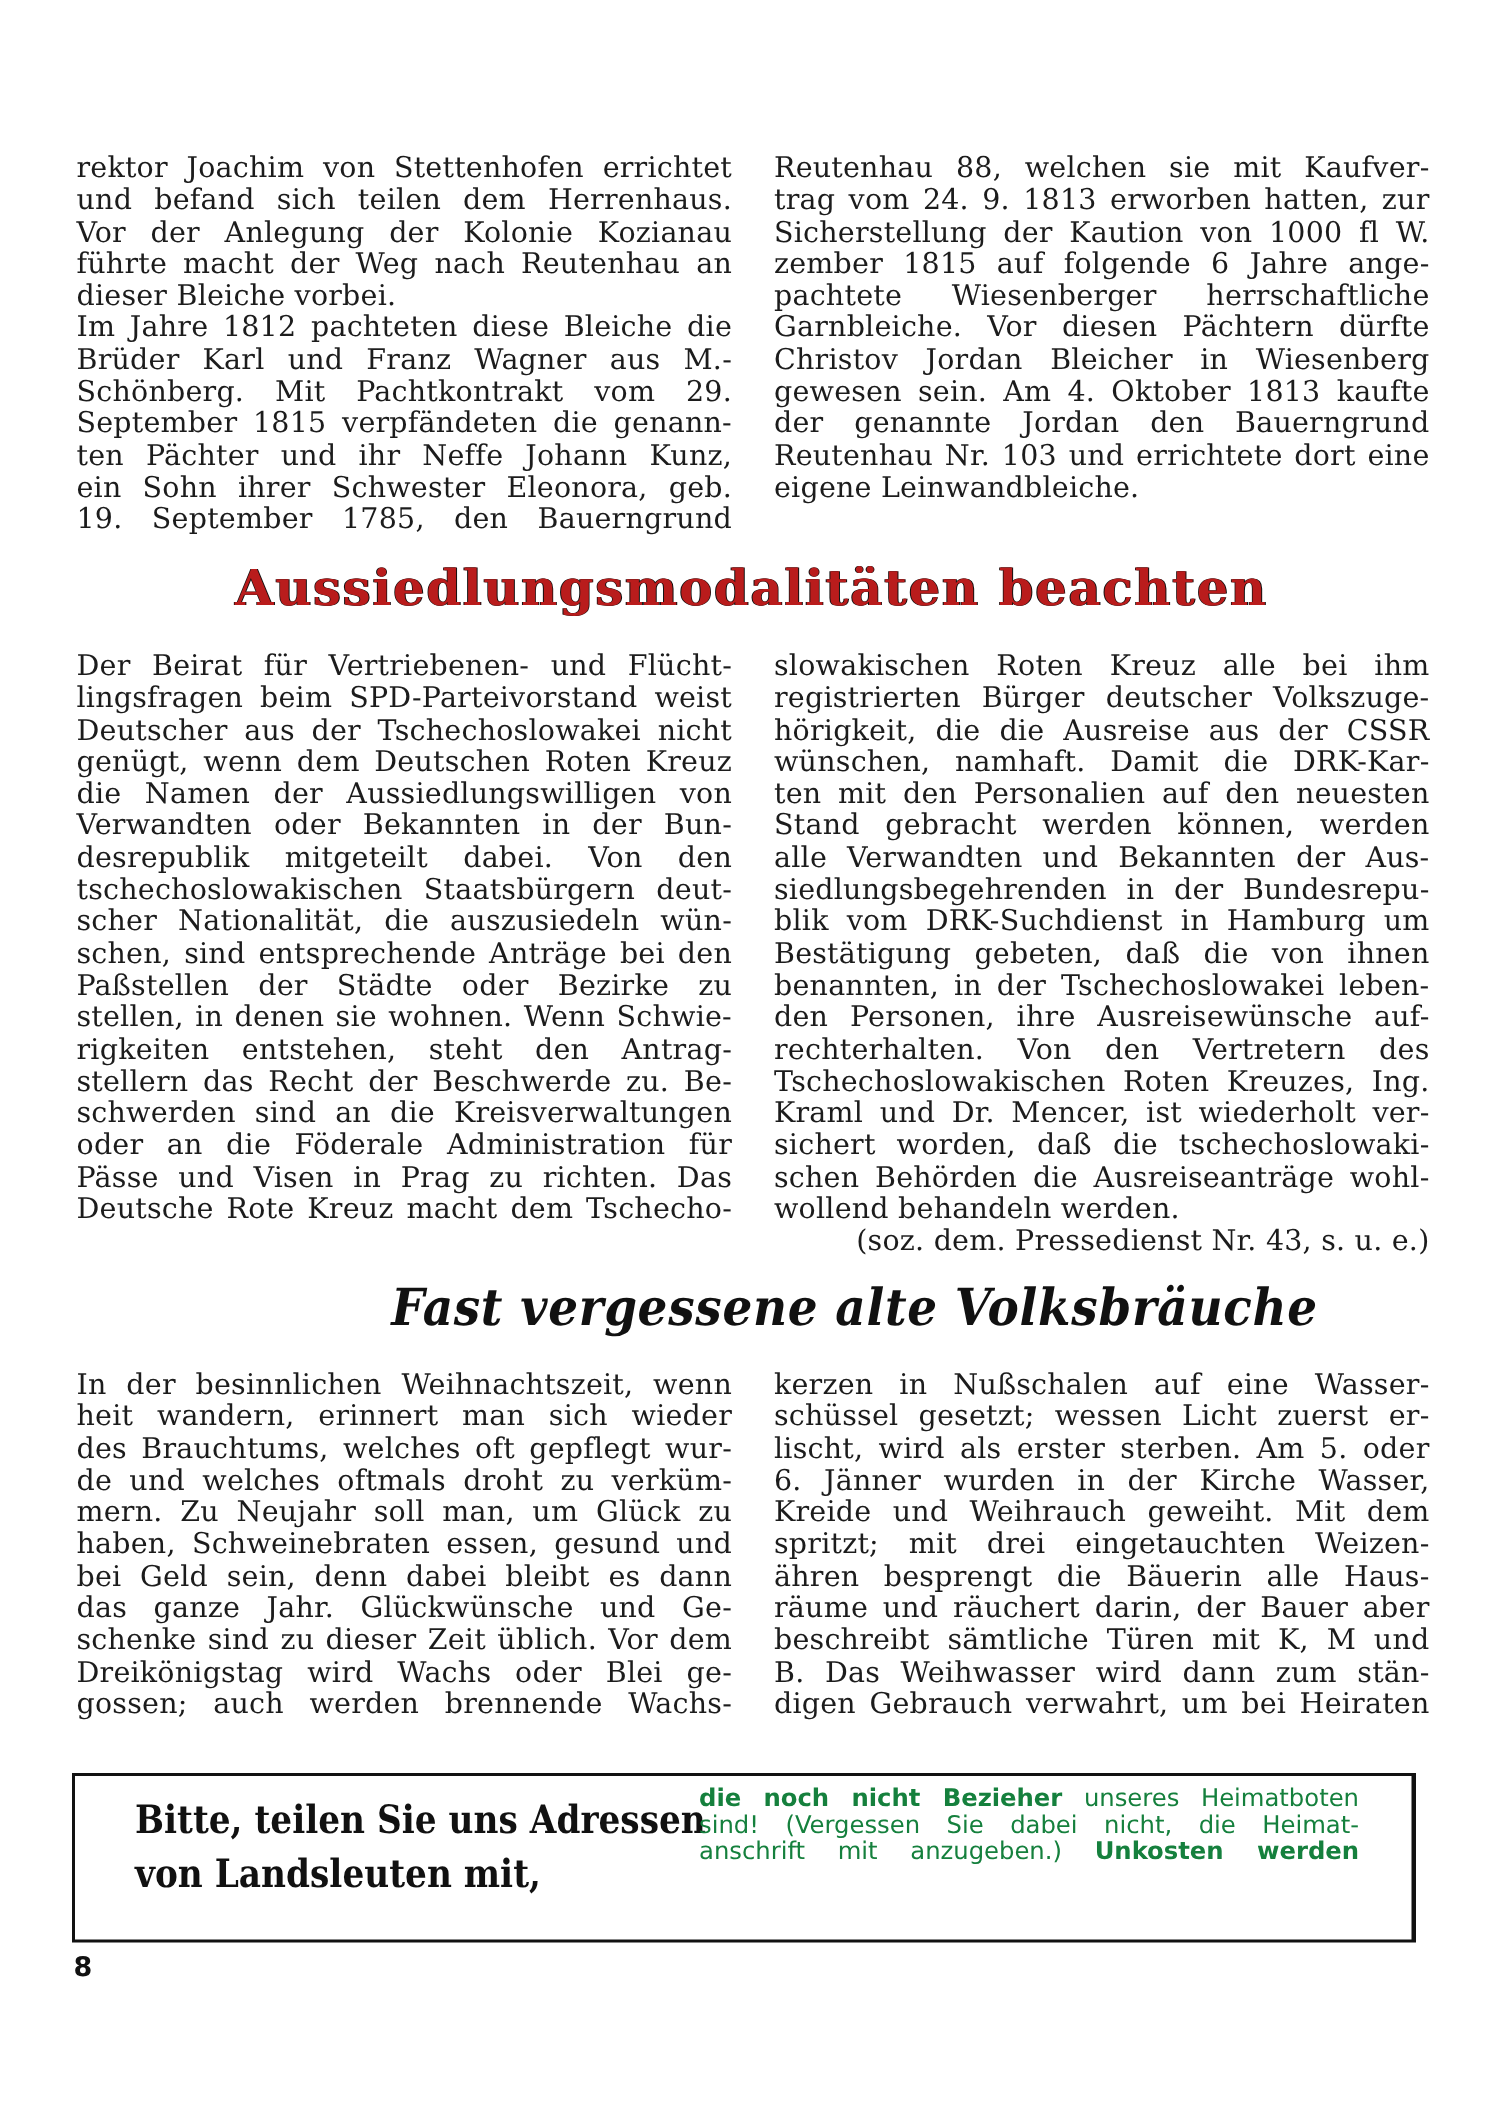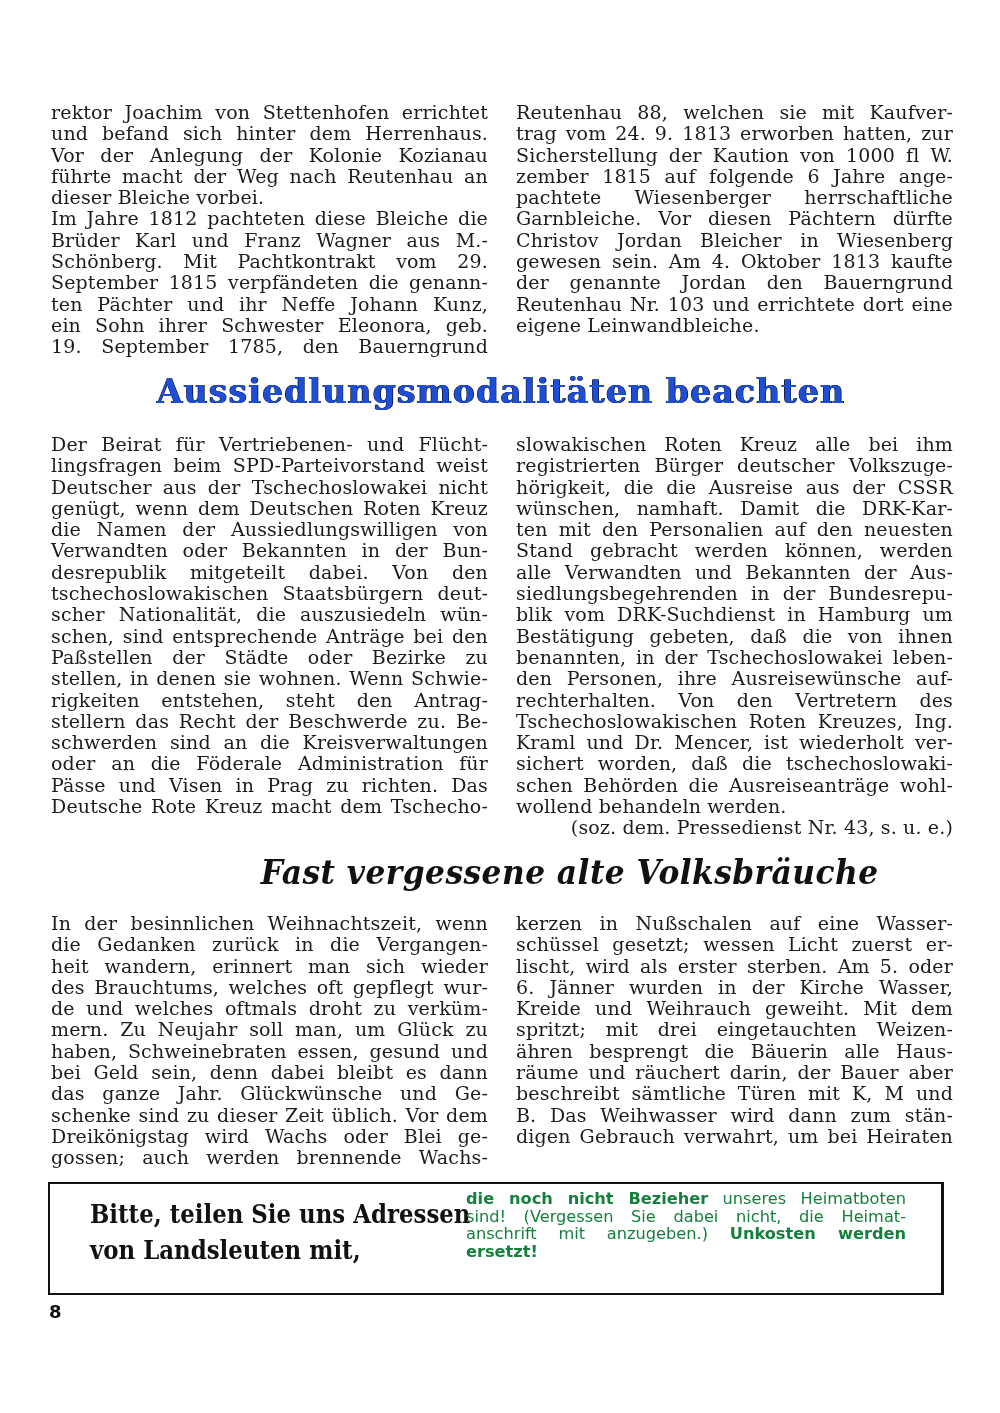--- a/index.html
+++ b/index.html
@@ -14,21 +14,21 @@
     letter-spacing: 0.15px;
     color: #1c1c1c;
   }
   .line { display: block; white-space: nowrap; text-align: justify; text-align-last: justify; height: 21.3px; overflow: visible; }
   .line.last { text-align-last: left; }
   .line.right { text-align: right; text-align-last: right; }
   .headline1 {
     position: absolute; left: 96px; top: 372px; width: 810px;
     font-family: "DejaVu Serif", "Liberation Serif", serif;
     font-weight: 900; font-size: 33px; letter-spacing: 1.2px;
-    text-align: center; color: #1d4ed8; white-space: nowrap;
+    text-align: center; color: #b91c1c; white-space: nowrap;
     text-shadow: 0.6px 0 0 #111, -0.6px 0 0 #111;
   }
   .headline2 {
     position: absolute; left: 240px; top: 852px; width: 520px;
     font-family: "DejaVu Serif", "Liberation Serif", serif;
     font-weight: bold; font-style: italic; font-size: 34px; letter-spacing: 0.5px;
     text-align: center; color: #111; white-space: nowrap;
     transform: scaleX(0.92);
   }
   .adbox {
@@ -55,21 +55,21 @@
     font-weight: bold; font-size: 18px; color: #111;
   }
 </style>
 </head>
 <body>
 
 <div class="page">
 
   <div class="col" id="s1l" style="left:51px; top:102px;">
       <span class="line">rektor Joachim von Stettenhofen errichtet</span>
-      <span class="line">und befand sich hinter dem Herrenhaus.</span>
+      <span class="line">und befand sich teilen dem Herrenhaus.</span>
       <span class="line">Vor der Anlegung der Kolonie Kozianau</span>
       <span class="line">führte macht der Weg nach Reutenhau an</span>
       <span class="line last">dieser Bleiche vorbei.</span>
       <span class="line">Im Jahre 1812 pachteten diese Bleiche die</span>
       <span class="line">Brüder Karl und Franz Wagner aus M.-</span>
       <span class="line">Schönberg. Mit Pachtkontrakt vom 29.</span>
       <span class="line">September 1815 verpfändeten die genann-</span>
       <span class="line">ten Pächter und ihr Neffe Johann Kunz,</span>
       <span class="line">ein Sohn ihrer Schwester Eleonora, geb.</span>
       <span class="line">19. September 1785, den Bauerngrund</span>
@@ -127,21 +127,20 @@
       <span class="line">Kraml und Dr. Mencer, ist wiederholt ver-</span>
       <span class="line">sichert worden, daß die tschechoslowaki-</span>
       <span class="line">schen Behörden die Ausreiseanträge wohl-</span>
       <span class="line last">wollend behandeln werden.</span>
       <span class="line right">(soz. dem. Pressedienst Nr. 43, s. u. e.)</span>
     </div>
 
   <div class="headline2">Fast vergessene alte Volksbräuche</div>
   <div class="col" id="a2l" style="left:51px; top:913px;">
       <span class="line">In der besinnlichen Weihnachtszeit, wenn</span>
-      <span class="line">die Gedanken zurück in die Vergangen-</span>
       <span class="line">heit wandern, erinnert man sich wieder</span>
       <span class="line">des Brauchtums, welches oft gepflegt wur-</span>
       <span class="line">de und welches oftmals droht zu verküm-</span>
       <span class="line">mern. Zu Neujahr soll man, um Glück zu</span>
       <span class="line">haben, Schweinebraten essen, gesund und</span>
       <span class="line">bei Geld sein, denn dabei bleibt es dann</span>
       <span class="line">das ganze Jahr. Glückwünsche und Ge-</span>
       <span class="line">schenke sind zu dieser Zeit üblich. Vor dem</span>
       <span class="line">Dreikönigstag wird Wachs oder Blei ge-</span>
       <span class="line">gossen; auch werden brennende Wachs-</span>
@@ -162,18 +161,17 @@
 
   <div class="adbox">
     <div class="ad-left">
       <div>Bitte, teilen Sie uns Adressen</div>
       <div>von Landsleuten mit,</div>
     </div>
     <div class="ad-right">
       <span class="line"><span class="b">die noch nicht Bezieher</span><span> unseres Heimatboten</span></span>
       <span class="line">sind! (Vergessen Sie dabei nicht, die Heimat-</span>
       <span class="line"><span>anschrift mit anzugeben.)</span> <span class="b">Unkosten werden</span></span>
-      <span class="line last b">ersetzt!</span>
     </div>
   </div>
 
   <div class="pagenum">8</div>
 </div>
 
 </body></html>

